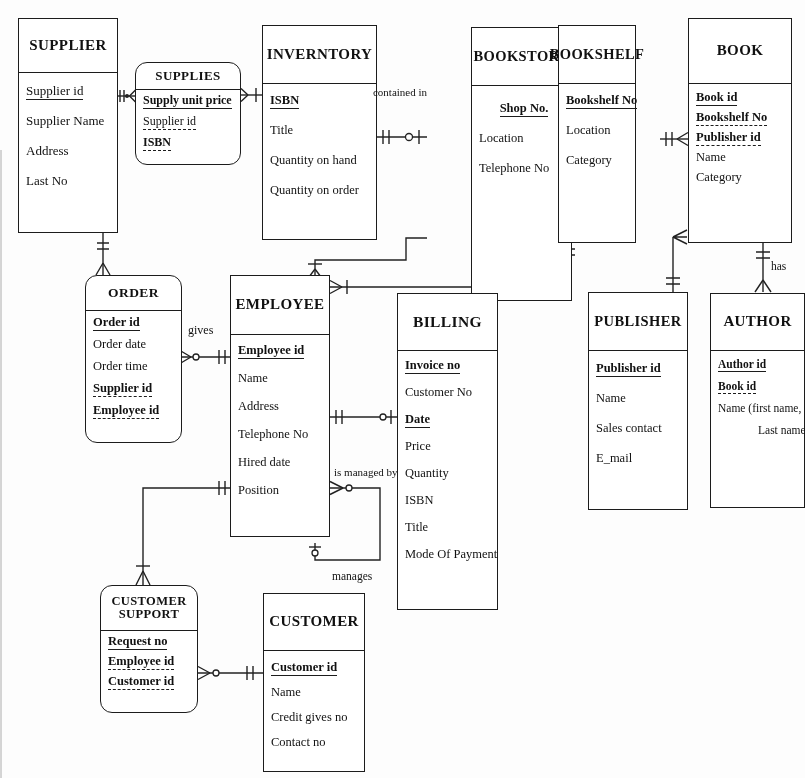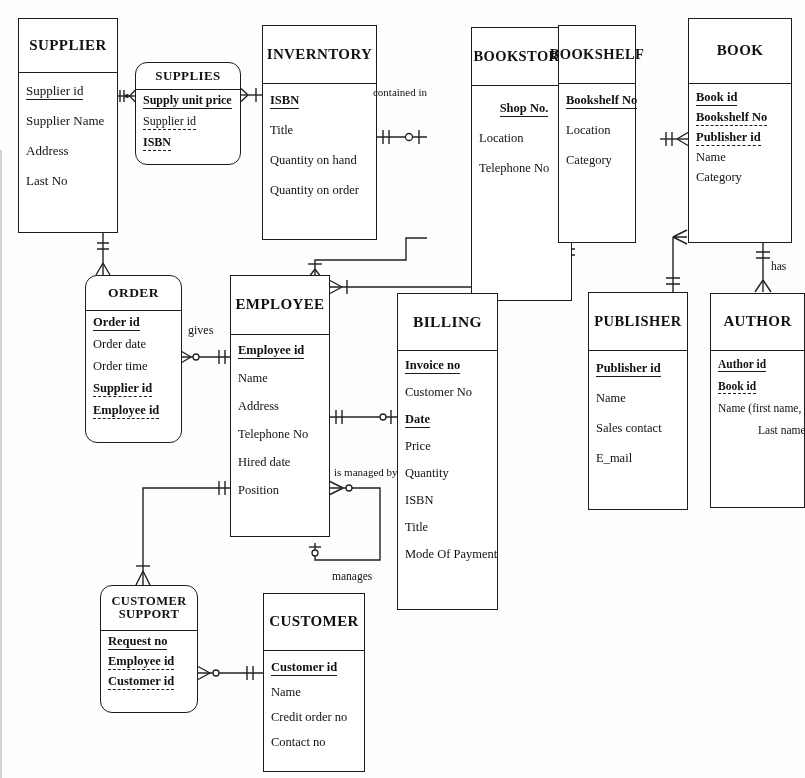--- a/index.html
+++ b/index.html
@@ -248,21 +248,21 @@
         <div class="attr-row" style="margin-bottom: 4px;"><span class="attr bold u-solid">Request no</span></div>
         <div class="attr-row" style="margin-bottom: 4px;"><span class="attr bold u-dashed">Employee id</span></div>
         <div class="attr-row" style="margin-bottom: 4px;"><span class="attr bold u-dashed">Customer id</span></div>
       </div>
     </div>
     <div class="entity" style="left: 263px; top: 593px; width: 102px; height: 179px;">
       <div class="entity-title" style="height: 57px; font-size: 15px;">CUSTOMER</div>
       <div class="entity-attrs" style="padding-top: 8px; font-size: 12.5px;">
         <div class="attr-row" style="margin-bottom: 9px;"><span class="attr bold u-solid">Customer id</span></div>
         <div class="attr-row" style="margin-bottom: 9px;"><span class="attr">Name</span></div>
-        <div class="attr-row" style="margin-bottom: 9px;"><span class="attr">Credit order no</span></div>
+        <div class="attr-row" style="margin-bottom: 9px;"><span class="attr">Credit gives no</span></div>
         <div class="attr-row" style="margin-bottom: 9px;"><span class="attr">Contact no</span></div>
       </div>
     </div>
     <div class="rel-label wrap" style="left: 372px; top: 86px; font-size: 11px; width: 56px;">contained in</div>
     <div class="rel-label" style="left: 188px; top: 323px; font-size: 12px;">gives</div>
     <div class="rel-label" style="left: 334px; top: 466px; font-size: 11px;">is managed by</div>
     <div class="rel-label" style="left: 332px; top: 569px; font-size: 11.5px;">manages</div>
     <div class="rel-label" style="left: 771px; top: 259px; font-size: 11.5px;">has</div>
   </div>
 

